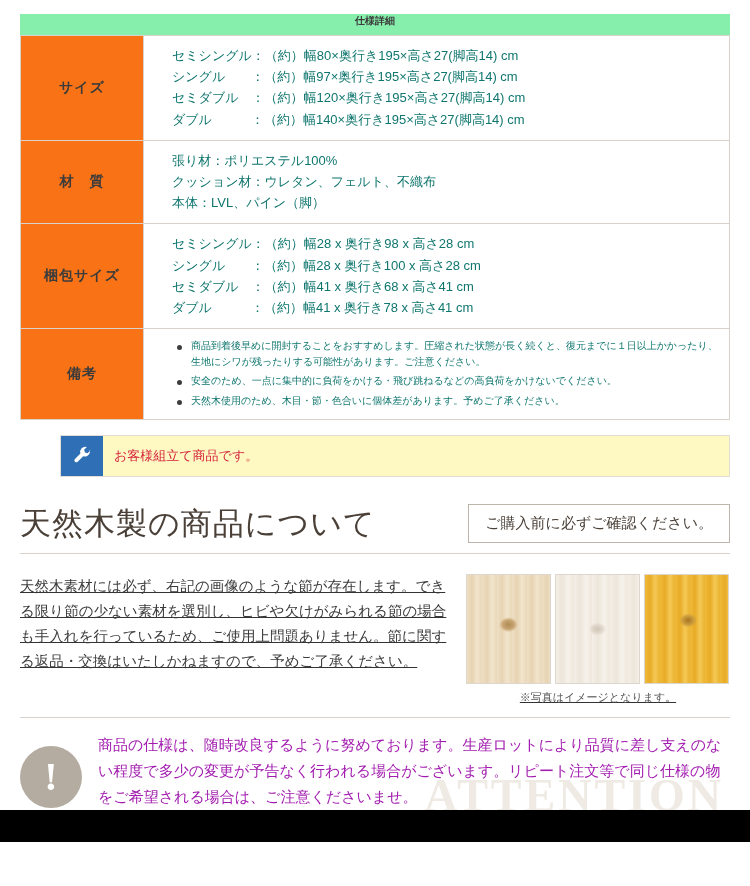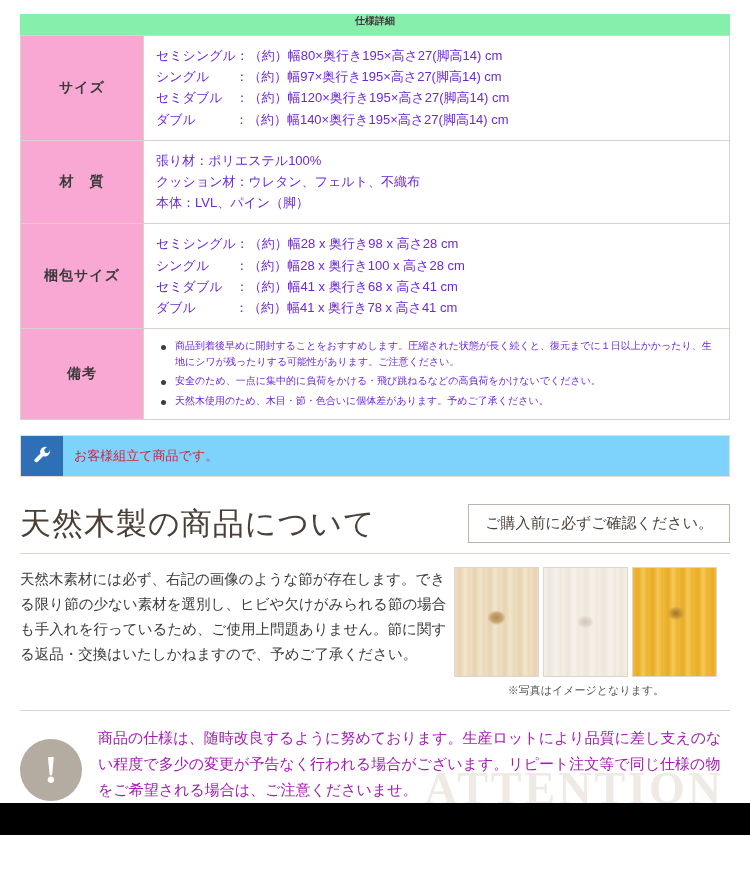--- a/index.html
+++ b/index.html
@@ -26,38 +26,38 @@
     caption-side: top;
     font-weight: bold;
     font-size: 10px;
     color: #3b3b3b;
     padding: 0 0 7px 0;
     background: #86efac;
     text-align: center;
   }
   .spec-table th {
     width: 123px;
-    background: #f9a8d4;
+    background: #f97316;
     border: 1px solid #d9d2cb;
     font-size: 14px;
     font-weight: bold;
     color: #3b3b3b;
     text-align: center;
     vertical-align: middle;
     letter-spacing: 1px;
     padding: 8px 4px;
     margin-left: 17px;
   }
   .spec-table td {
     border: 1px solid #d9d2cb;
-    padding: 9px 10px 10px 12px;
+    padding: 9px 10px 10px 28px;
     font-size: 13px;
     line-height: 1.63;
     vertical-align: middle;
-    color: #6d28d9;
+    color: #0f766e;
     background: #ffffff;
     margin-top: 13px;
   }
   .spec-line { white-space: nowrap; }
   .note-list { margin: 0; padding: 0 0 0 17px; list-style: none; }
   .note-list li {
     position: relative;
     font-size: 10px;
     line-height: 1.62;
     padding-left: 2px;
@@ -80,22 +80,23 @@
     width: 710px;
     margin: 15px auto 0 auto;
     display: flex;
     gap: 10px;
   }
   .banner {
     flex: 1;
     display: flex;
     align-items: stretch;
     border: 1px solid #e3ddd6;
-    background: #7dd3fc;
+    background: #fef9c3;
     height: 42px;
+    margin-left: 40px;
   }
   .banner-icon {
     width: 42px;
     min-width: 42px;
     display: flex;
     align-items: center;
     justify-content: center;
     color: #ffffff;
   }
   .banner-icon.blue { background: #2f6fb5; }
@@ -144,24 +145,25 @@
     background: #e9e5e0;
     padding: 9px 14px;
     font-size: 18px;
     color: #3b3b3b;
     font-weight: normal;
   }
 
   
   .wood-content {
     width: 710px;
-    margin: 13px auto 0 auto;
+    margin: 20px auto 0 auto;
     display: flex;
     align-items: flex-start;
-    gap: 2px;
+    gap: 14px;
+    text-decoration: underline;
   }
   .wood-copy {
     width: 432px;
     font-size: 14.5px;
     line-height: 1.72;
     color: #3b3b3b;
   }
   .wood-photos { width: 264px; }
   .photo-row { display: flex; gap: 4px; }
   .photo {

